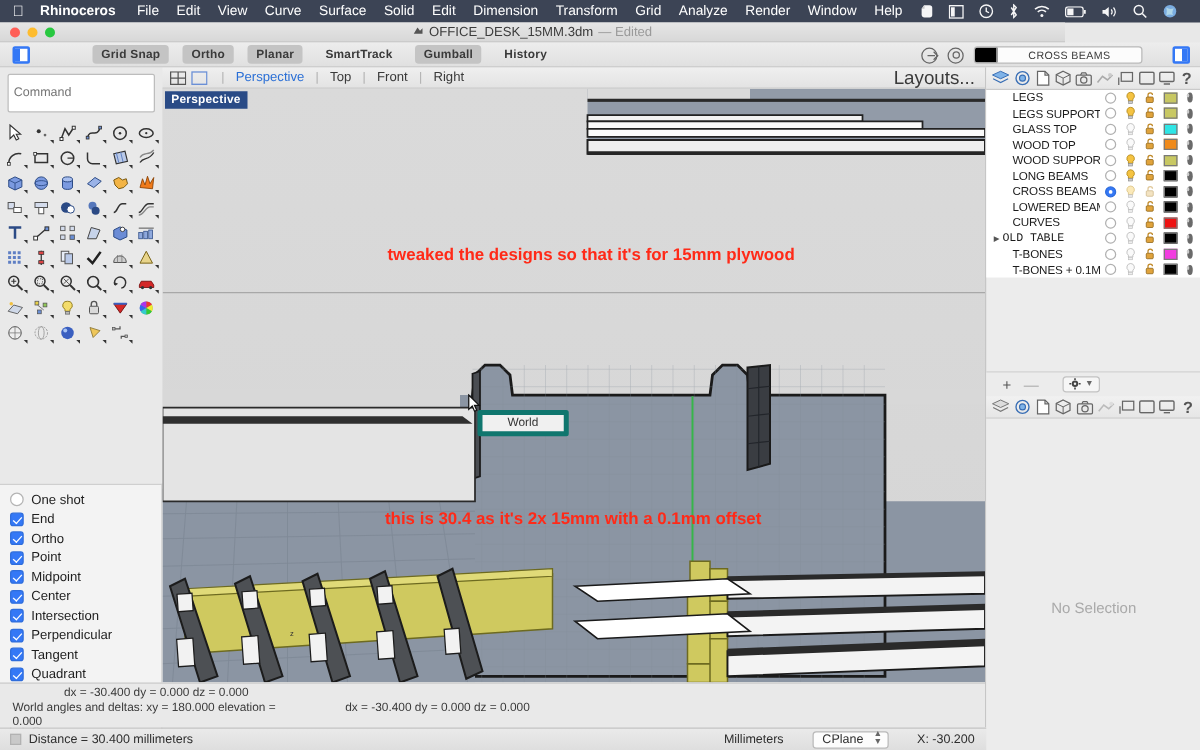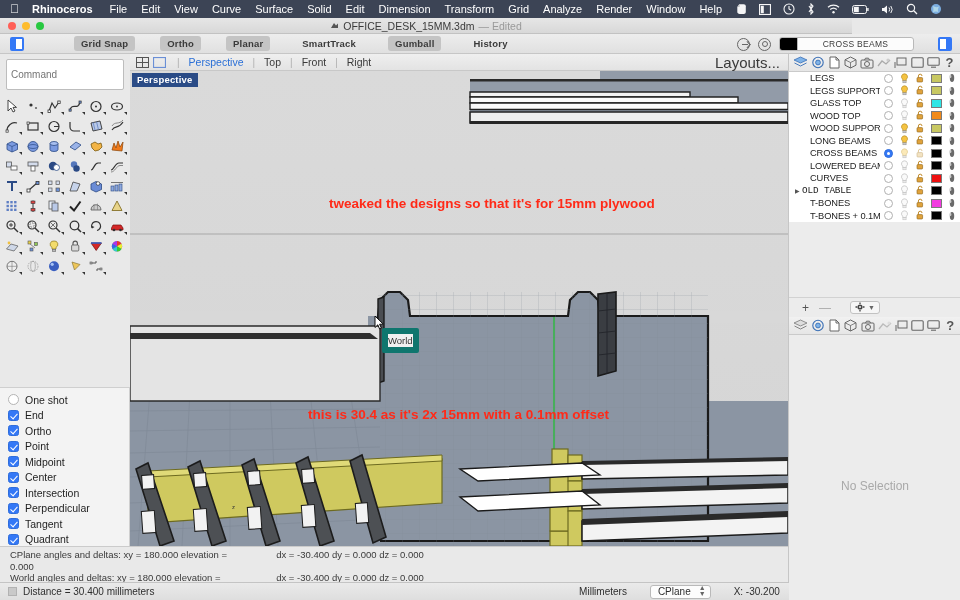--- a/index.html
+++ b/index.html
@@ -42,21 +42,21 @@
     position:absolute; top:34px; left:0; width:960px; height:20px;
     background:linear-gradient(#ededed,#e0e0e0);
     border-bottom:1px solid #c6c6c6;
     display:flex; align-items:center;
   }
   .sidepanel-btn { width:14px;height:14px;border:2px solid #3478f6;border-radius:2px;margin-left:10px;
       background:linear-gradient(90deg,#3478f6 0 40%, #fff 40% 100%); }
   .sidepanel-btn.right { background:linear-gradient(90deg,#fff 0 60%, #3478f6 60% 100%); margin:0; }
   .tgl { font-size:9.5px; font-weight:bold; color:#3a3a3a; padding:2px 7px; border-radius:3px; letter-spacing:.2px;}
   .tgl.on { background:#c4c4c4; }
-  .toolstrip .tgroup { display:flex; align-items:flex-end; gap:25px; margin-left:50px; }
+  .toolstrip .tgroup { display:flex; align-items:flex-end; gap:11px; margin-left:50px; }
   .tb-right { position:absolute; right:0; top:0; height:20px; display:flex; align-items:center; gap:8px; padding-right:8px;}
   .layerbox {
     display:flex; align-items:center; width:135px; height:14px;
     background:#fcfcfc; border:1px solid #b9b9b9; border-radius:3px; overflow:hidden;
   }
   .layerbox .sw { width:18px; height:100%; background:#000; border-right:1px solid #b9b9b9;}
   .layerbox .nm { flex:1; text-align:center; font-size:8.5px; color:#3a3a3a; letter-spacing:.3px;}
   .circ-ico { width:13px;height:13px;border:1.2px solid #666;border-radius:50%; position:relative;}
   .circ-ico.dbl::after{content:'';position:absolute;inset:2.5px;border:1.2px solid #666;border-radius:50%;}
   .circ-ico.arrow::after{content:'';position:absolute;left:4px;top:5.3px;width:6px;height:1.2px;background:#666;}
@@ -106,22 +106,22 @@
 
   
   .viewport { position:absolute; left:130px; top:71px; width:658px; height:475px;
       background:#d8d8d8; overflow:hidden; }
   .vplabel {
     position:absolute; left:2px; top:2px; background:#2a4b86; color:#fff;
     font-size:9.5px; font-weight:bold; padding:1px 5px 1.5px 5px; z-index:30; letter-spacing:.2px;
   }
   .annot { position:absolute; color:#ff2a18; font-weight:bold; font-size:13.5px; z-index:25; white-space:nowrap;}
   .worldtip {
-    position:absolute; background:#f0f0f0; border:6px solid #0f766e; border-radius:2px;
-    font-size:9.5px; color:#333; padding:1px 0; z-index:26;
+    position:absolute; background:#f0f0f0; border:4px solid #0f766e; border-radius:2px;
+    font-size:9.5px; color:#333; padding:1px 20px; z-index:26;
   }
   .cursor-arrow { position:absolute; z-index:27; }
 
   
   .histpanel {
     position:absolute; left:0; top:546px; width:788px; height:36px;
     background:#e9e9e9; border-top:1px solid #cbcbcb;
     font-size:9.5px; color:#3a3a3a; padding:2px 0 0 10px; line-height:11.6px;
   }
   .histrow { display:flex; }
@@ -909,27 +909,26 @@
     </svg>
 
     <div class="cursor-arrow" style="left:244px; top:244px;">
       <svg width="12" height="16" viewBox="0 0 12 16">
           <path d="M1 1 L1 12.5 L3.8 9.8 L5.6 14 L7.4 13.2 L5.6 9.2 L9.3 9.2 Z" fill="#fff" stroke="#111" stroke-width="1"></path>
         </svg>
     </div>
 
     <div class="worldtip" style="left:252px; top:257px;">World</div>
 
-    <div class="annot" style="left:199px; top:125px;">tweaked the designs so that it's for 15mm plywood</div>
+    <div class="annot" style="left:180px; top:125px;">tweaked the designs so that it's for 15mm plywood</div>
     <div class="annot" style="left:178px; top:336px;">this is 30.4 as it's 2x 15mm with a 0.1mm offset</div>
   </div>
 
   <div class="histpanel">
     <div class="histrow">
-      <span class="c1">CPlane angles and deltas:  xy = 180.000  elevation = 0.000</span>
       <span class="c2">dx = -30.400  dy = 0.000  dz = 0.000</span>
     </div>
     <div class="histrow">
       <span class="c1">World angles and deltas:   xy = 180.000  elevation = 0.000</span>
       <span class="c2">dx = -30.400  dy = 0.000  dz = 0.000</span>
     </div>
     <div class="histrow">
       <span class="c1">Distance = 30.400 millimeters</span>
     </div>
   </div>

